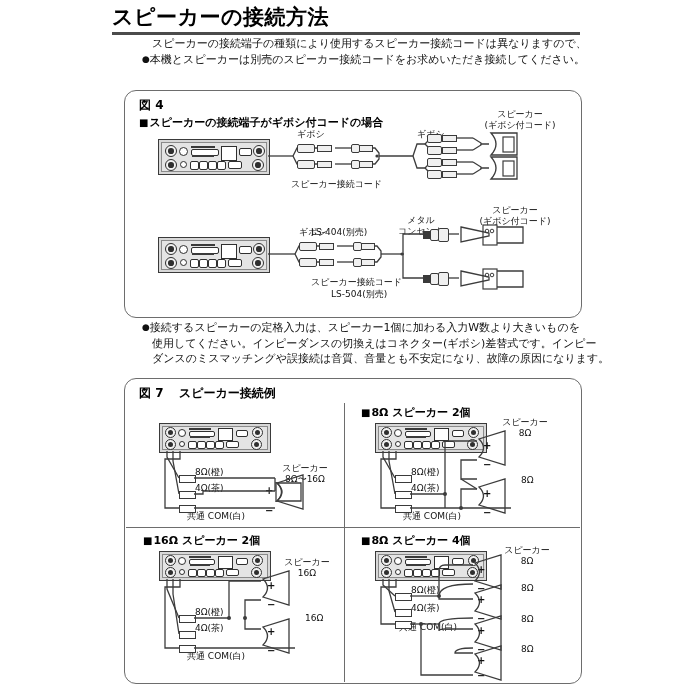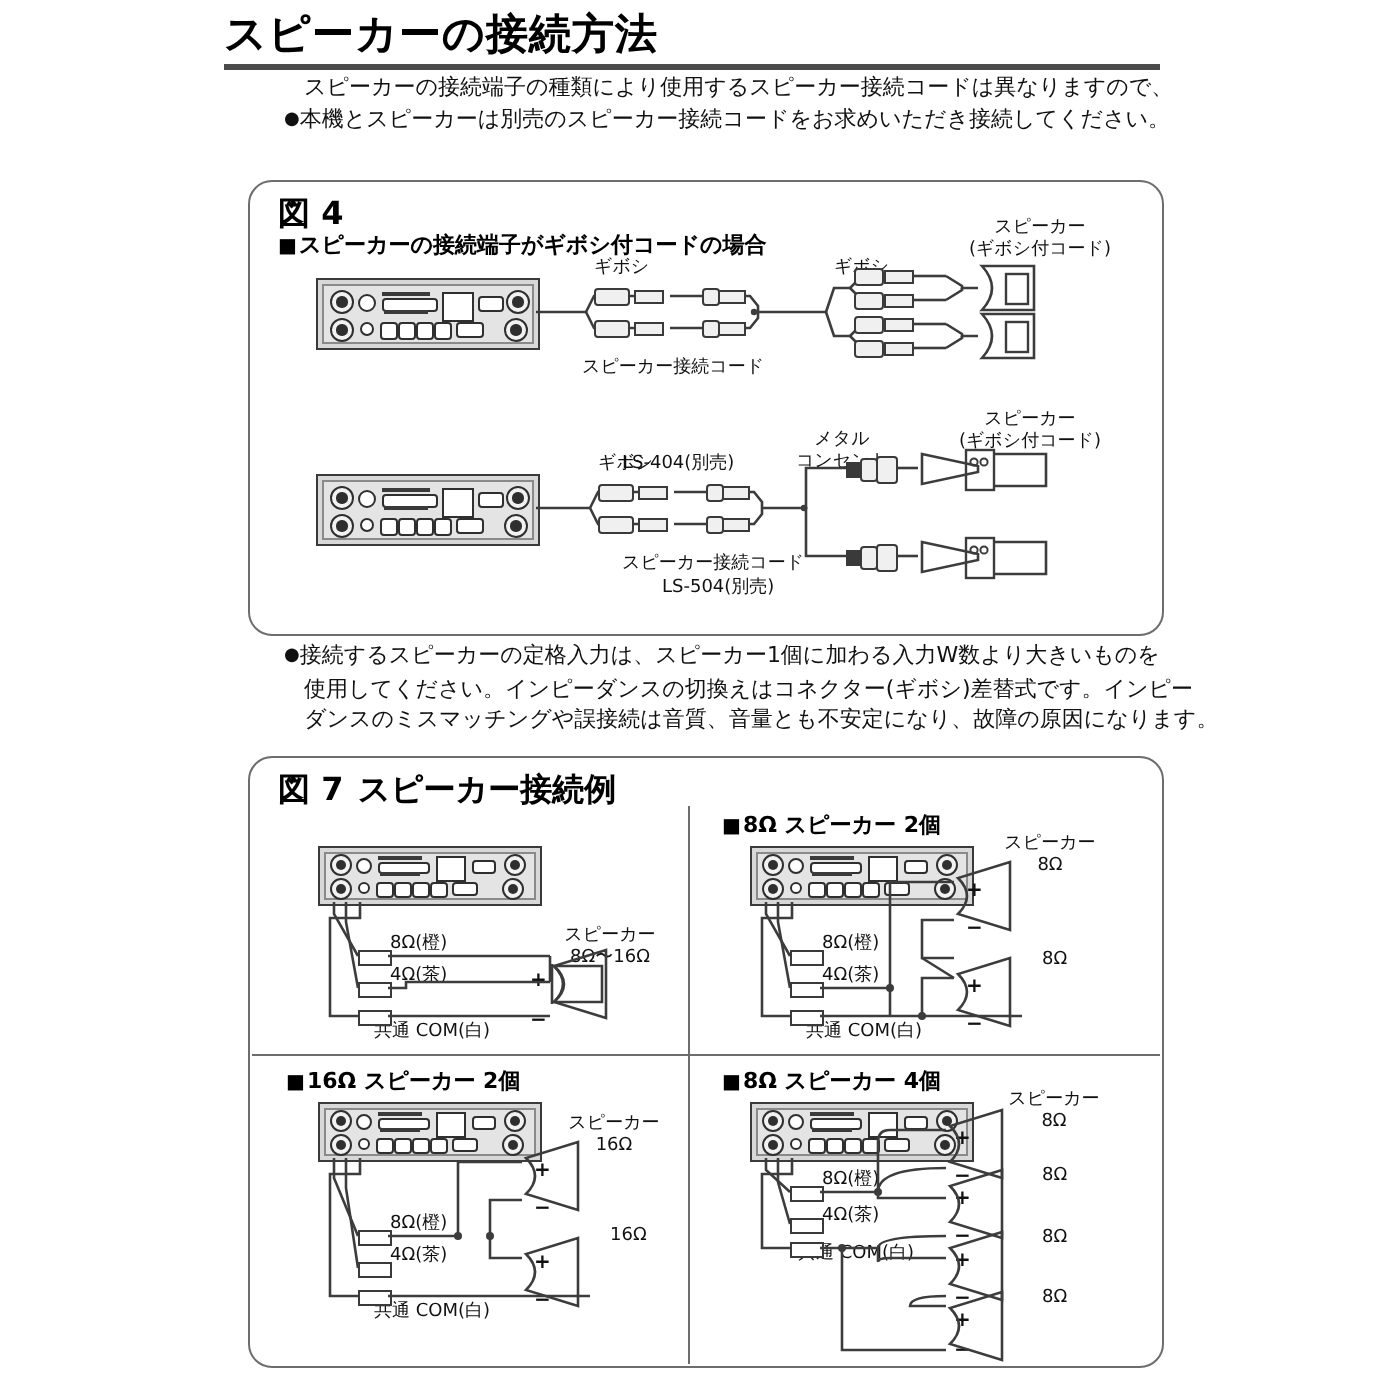--- a/index.html
+++ b/index.html
@@ -28,21 +28,21 @@
   .para .bullet{font-size:9px;vertical-align:1px;margin-right:0px;}
   .para .ln{display:block;white-space:nowrap;}
   .para .ln.ind{padding-left:10px;}
 
   
   .figbox{
     position:absolute;border:1px solid #6d6d6d;border-radius:12px;
     background:#fff;
   }
 
-  .fignum{position:absolute;font-size:16px;font-weight:700;color:#000;}
+  .fignum{position:absolute;font-size:12px;font-weight:700;color:#000;}
   .subhead{position:absolute;font-size:11px;font-weight:700;color:#000;white-space:nowrap;}
   .subhead .sq{font-size:10px;margin-right:1px;}
 
   .lbl{position:absolute;font-size:9px;line-height:11px;color:#111;white-space:nowrap;}
   .lbl.c{text-align:center;}
 
   
   .amp{position:absolute;background:#d8d8d8;border:1.4px solid #3a3a3a;}
   .amp .inner{position:absolute;inset:2px;border:1px solid #8a8a8a;background:#e4e4e4;}
   .knob{position:absolute;border-radius:50%;background:#f2f2f2;border:1.6px solid #2f2f2f;}

